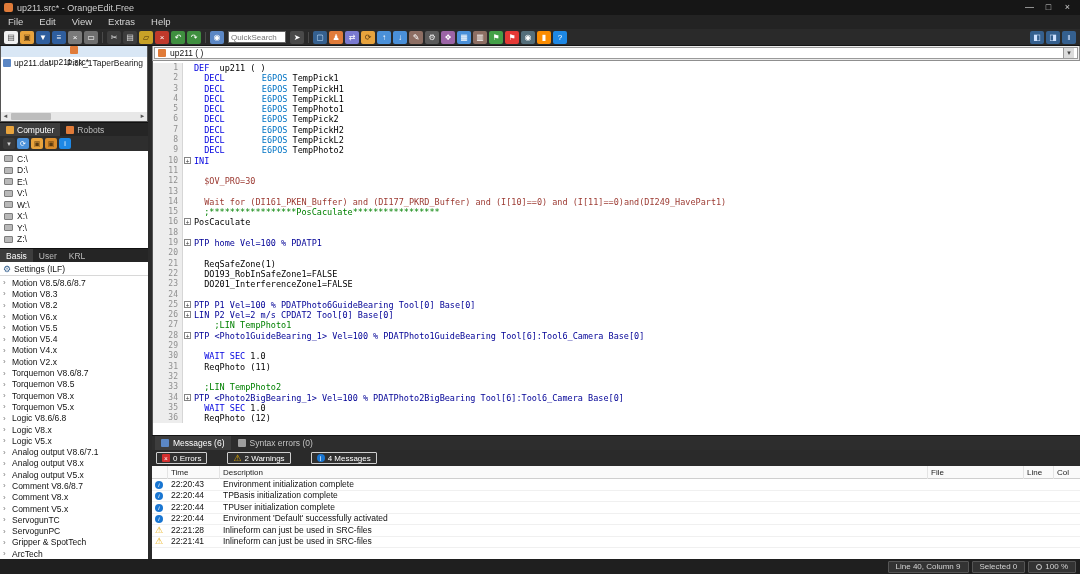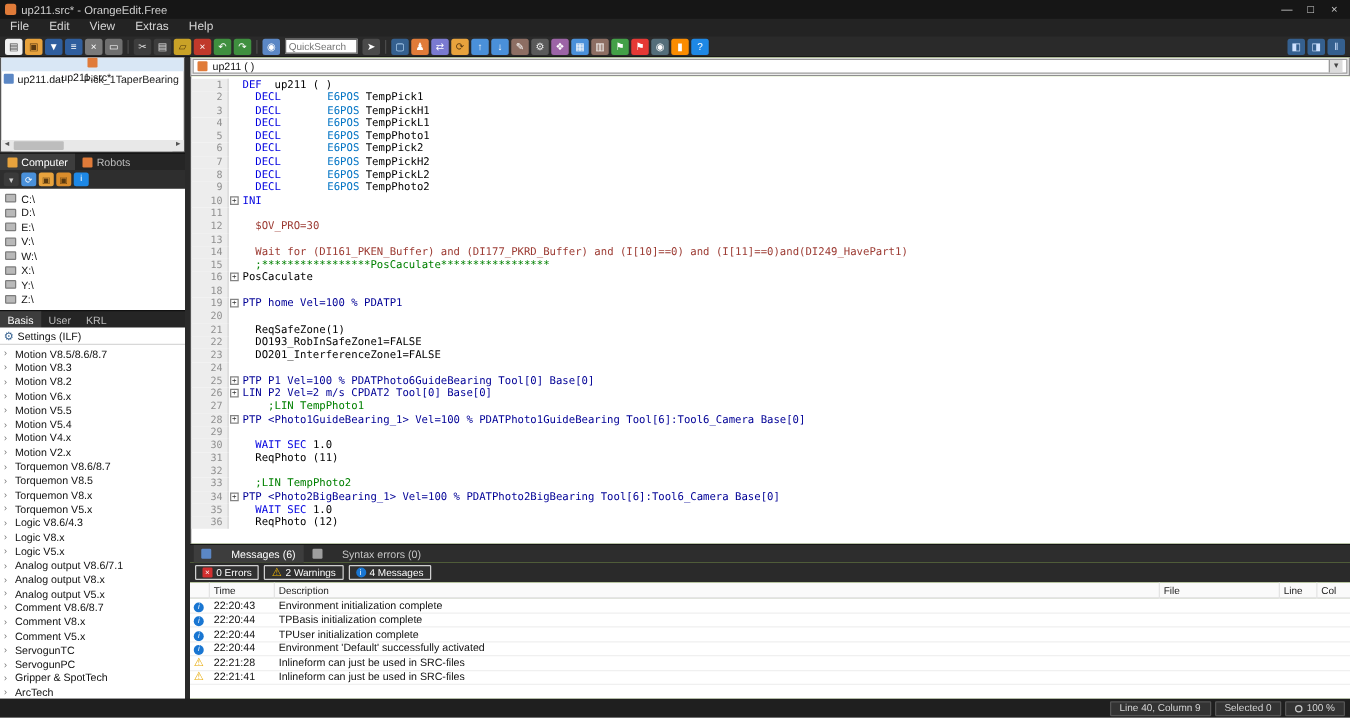--- a/index.html
+++ b/index.html
@@ -69,24 +69,24 @@
   .gutter { width:30px; flex:0 0 auto; background:#ededed; color:#8f8f8f; text-align:right; padding-right:4px; font-size:8px; border-right:1px solid #d6d6d6; }
   .foldcol { width:11px; flex:0 0 auto; position:relative; }
   .fold-box { position:absolute; left:1px; top:1px; width:7px; height:7px; border:1px solid #848484; background:#fff; font-size:6px; line-height:5px; text-align:center; color:#333; }
   .code-content { white-space:pre; flex:1; overflow:hidden; }
   .c-kw { color:#0000e0; } .c-ty { color:#0073c4;margin-left:32px; } .c-ilf { color:#000096; }
   .c-cm { color:#008000; } .c-rd { color:#9c3a32; } .c-pl { color:#000000; }
 
   
   .messages-panel { height:124px; flex:0 0 auto; display:flex; flex-direction:column; border-top:1px solid #151515; }
   .msg-tabs { height:14px; background:#2d2d2d; display:flex; align-items:center; gap:1px; padding:0 3px; flex:0 0 auto; }
-  .msg-tab { display:flex; align-items:center; gap:16px; height:14px; padding:0 6px; color:#c5c5c5; font-size:8.5px; }
+  .msg-tab { display:flex; align-items:center; gap:4px; height:14px; padding:0 6px; color:#c5c5c5; font-size:8.5px; }
   .msg-tab.active { background:#3d3d3d; color:#fff; }
   .msg-tab-ic { width:8px; height:8px; border-radius:1px; }
-  .msg-filters { height:16px; background:#2a2a2a; display:flex; align-items:center; gap:4px; padding:0 4px; flex:0 0 auto; }
+  .msg-filters { height:16px; background:#2a2a2a; display:flex; align-items:center; gap:20px; padding:0 4px; flex:0 0 auto; }
   .filter-btn { display:flex; align-items:center; gap:3px; height:12px; padding:0 5px; border:1px solid #cfcfcf; background:#303030; color:#ffffff; font-size:8px; border-radius:1px; }
   .f-ic { width:8px; height:8px; border-radius:1px; display:flex; align-items:center; justify-content:center; font-size:6.5px; color:#fff; }
   .f-error { background:#d32f2f; }
   .f-warning { background:transparent; color:#f2b600; font-size:9px; }
   .f-info { background:#1976d2; border-radius:50%; }
   .msg-header { height:13px; background:#fafafa; border-bottom:1px solid #cfcfcf; display:flex; align-items:center; font-size:8px; color:#222; flex:0 0 auto; }
   .mc { padding:0 3px; border-right:1px solid #e4e4e4; height:13px; line-height:13px; overflow:hidden; }
   .mc-icon { width:16px; flex:0 0 auto; }
   .mc-time { width:52px; flex:0 0 auto; }
   .mc-desc { flex:1; min-width:0; }
@@ -308,21 +308,21 @@
           <div class="tree-item">
             <span class="tree-arrow">›</span>
             <span>Torquemon V8.x</span>
           </div>
           <div class="tree-item">
             <span class="tree-arrow">›</span>
             <span>Torquemon V5.x</span>
           </div>
           <div class="tree-item">
             <span class="tree-arrow">›</span>
-            <span>Logic V8.6/4.3</span>
+            <span>Logic V8.6/6.8</span>
           </div>
           <div class="tree-item">
             <span class="tree-arrow">›</span>
             <span>Logic V8.x</span>
           </div>
           <div class="tree-item">
             <span class="tree-arrow">›</span>
             <span>Logic V5.x</span>
           </div>
           <div class="tree-item">

